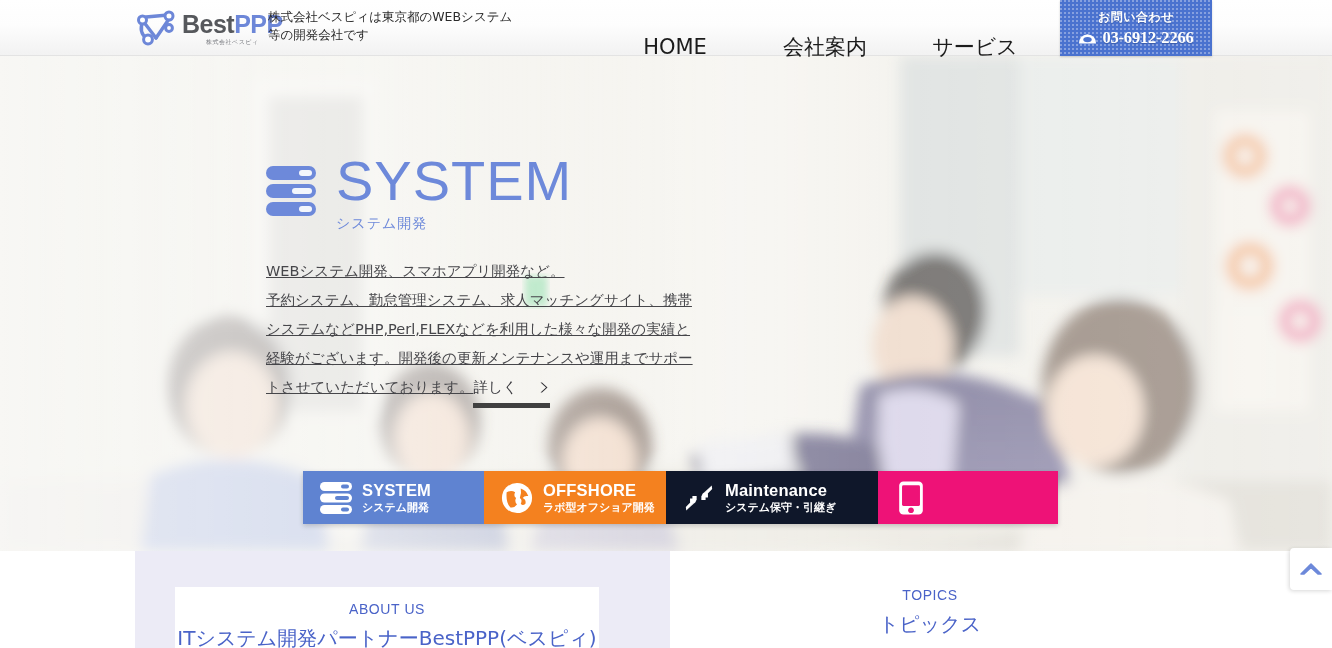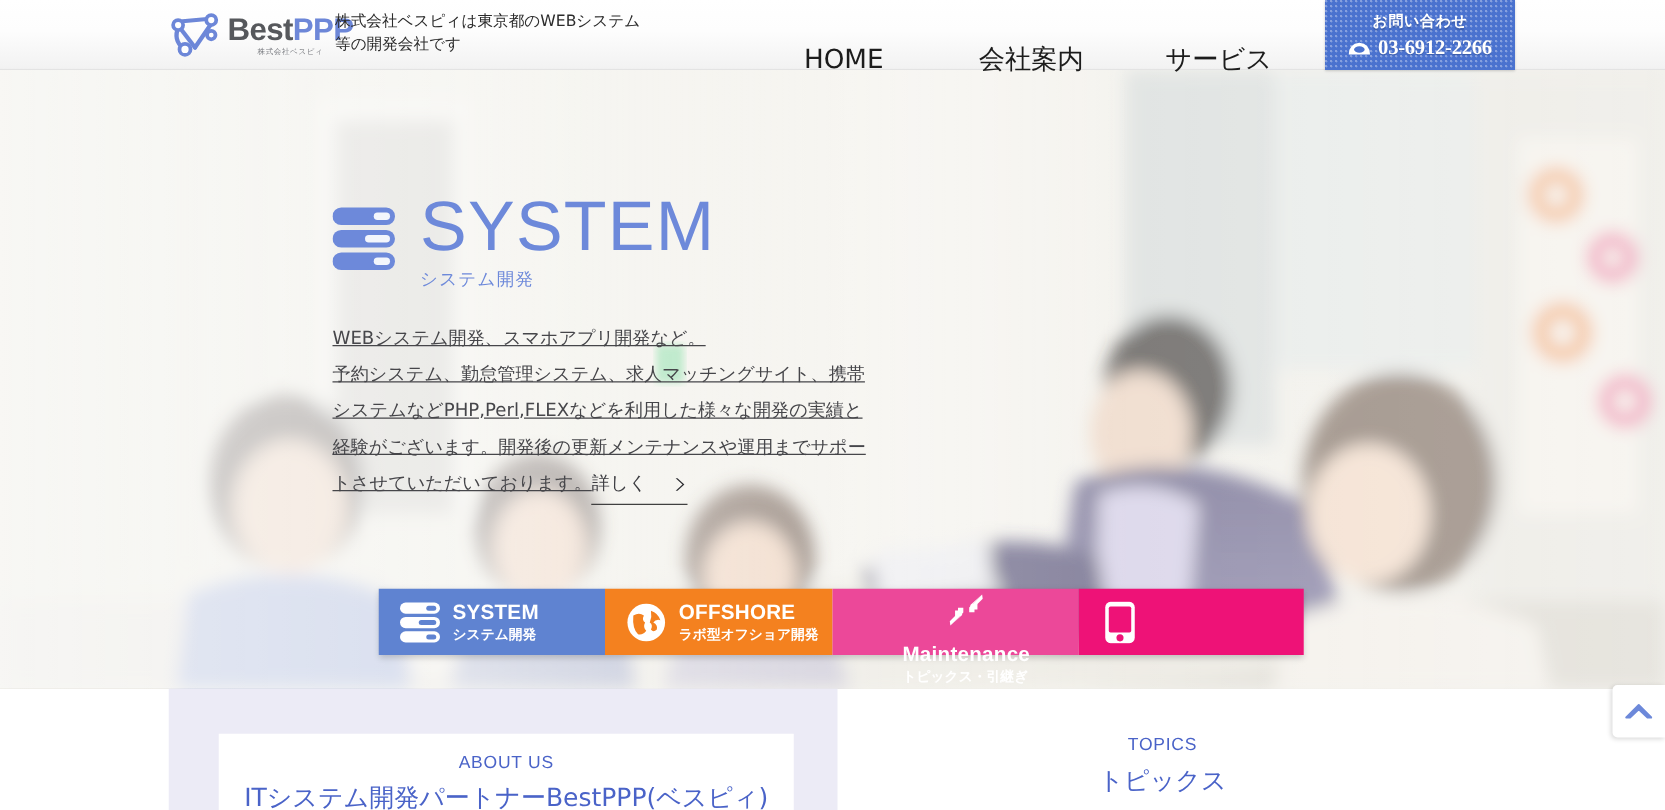--- a/index.html
+++ b/index.html
@@ -104,53 +104,53 @@
     font-family: "DejaVu Sans", sans-serif;
   }
   .hero-body {
     margin-top: 24px;
     font-size: 14.5px; line-height: 2.0; color: #46464a;
     font-family: "DejaVu Sans", sans-serif;
     text-decoration: underline;
   }
   .hero-more {
     display: inline-flex; align-items: center; gap: 19px;
-    border-bottom: 1px solid #404040; color: #3c3c41;
+    border-bottom: 5px solid #404040; color: #3c3c41;
     cursor: pointer; padding-bottom: 1px;
   }
 
   
   .service-bar {
     position: absolute; left: 303px; top: 415px;
     display: flex; z-index: 6;
     box-shadow: 0 2px 5px rgba(0,0,0,0.18);
   }
   .service-btn {
     width: 181px; height: 53px;
     display: flex; align-items: center; gap: 10px;
     padding-left: 17px; cursor: pointer;
     position: relative;
   }
   .service-btn:nth-child(1){ background:#5f83d1; }
   .service-btn:nth-child(2){ background:#f4811f; width:182px; }
-  .service-btn:nth-child(3){ background:#ec4899; width:197px;flex-direction:column; }
+  .service-btn:nth-child(3){ background:#0f172a; width:212px; }
   .service-btn:nth-child(4){ background:#ee1277; width:180px; }
   .service-icon { width: 32px; height: 34px; flex: none; }
   .service-text { display: flex; flex-direction: column; color: #ffffff; line-height: 1.15; }
   .service-en { font-size: 16.5px; font-weight: bold; letter-spacing: 0.2px; }
   .service-ja { font-size: 11px; font-weight: bold; margin-top: 2px; font-family: "DejaVu Sans", sans-serif; }
 
   
   .below { position: absolute; top: 551px; left: 0; width: 1332px; height: 97px; background: #ffffff; }
   .about-panel {
     position: absolute; left: 135px; top: 0; width: 535px; height: 97px;
     background: #ecebf6;
   }
   .about-card {
-    position: absolute; left: 40px; top: 36px; width: 460px; height: 61px;
+    position: absolute; left: 40px; top: 36px; width: 424px; height: 61px;
     background: #ffffff;
     display: flex; flex-direction: column; align-items: center; padding-top: 14px;
   }
   .sec-en { font-size: 14px; color: #4a63c8; letter-spacing: 0.6px; }
   .sec-ja { font-size: 20px; color: #4a63c8; margin-top: 8px; font-family: "DejaVu Sans", sans-serif; }
   .about-heading {
     font-size: 20px; color: #4a63c8; margin-top: 8px;
     font-family: "DejaVu Sans", sans-serif; white-space: nowrap;
   }
   .topics-panel {
@@ -321,21 +321,21 @@
           <path d="M30 4 L19.5 14.5 L23.5 14.5 L23.5 19.5 L18.5 19.5 L18.5 23.5 L30 12 Z" fill="#ffffff" opacity="0"></path>
           <g fill="#ffffff">
             <path d="M31 3.5 L22.5 12 L26.5 12 L26.5 16.5 L20.5 16.5 L20.5 12.8 Z"></path>
             <path d="M30.5 3.8 L19.5 14.8 L19.5 19 L24 19 L24 14.5 L31 7.5 Z"></path>
             <path d="M3 30.5 L11.5 22 L7.5 22 L7.5 17.5 L13.5 17.5 L13.5 21.2 Z"></path>
             <path d="M3.5 30.2 L14.5 19.2 L14.5 15 L10 15 L10 19.5 L3 26.5 Z"></path>
           </g>
         </svg>
         <div class="service-text">
           <span class="service-en">Maintenance</span>
-          <span class="service-ja">トピックス・引継ぎ</span>
+          <span class="service-ja">システム保守・引継ぎ</span>
         </div>
       </div>
 
       <div class="service-btn">
         <svg class="service-icon" viewBox="0 0 26 36">
           <rect x="0.5" y="0.5" width="25" height="35" rx="4.5" fill="#ffffff"></rect>
           <rect x="3.5" y="4.5" width="19" height="22" rx="1.5" fill="#ee1277"></rect>
           <circle cx="13" cy="31" r="3" fill="#ee1277"></circle>
         </svg>
       </div>

